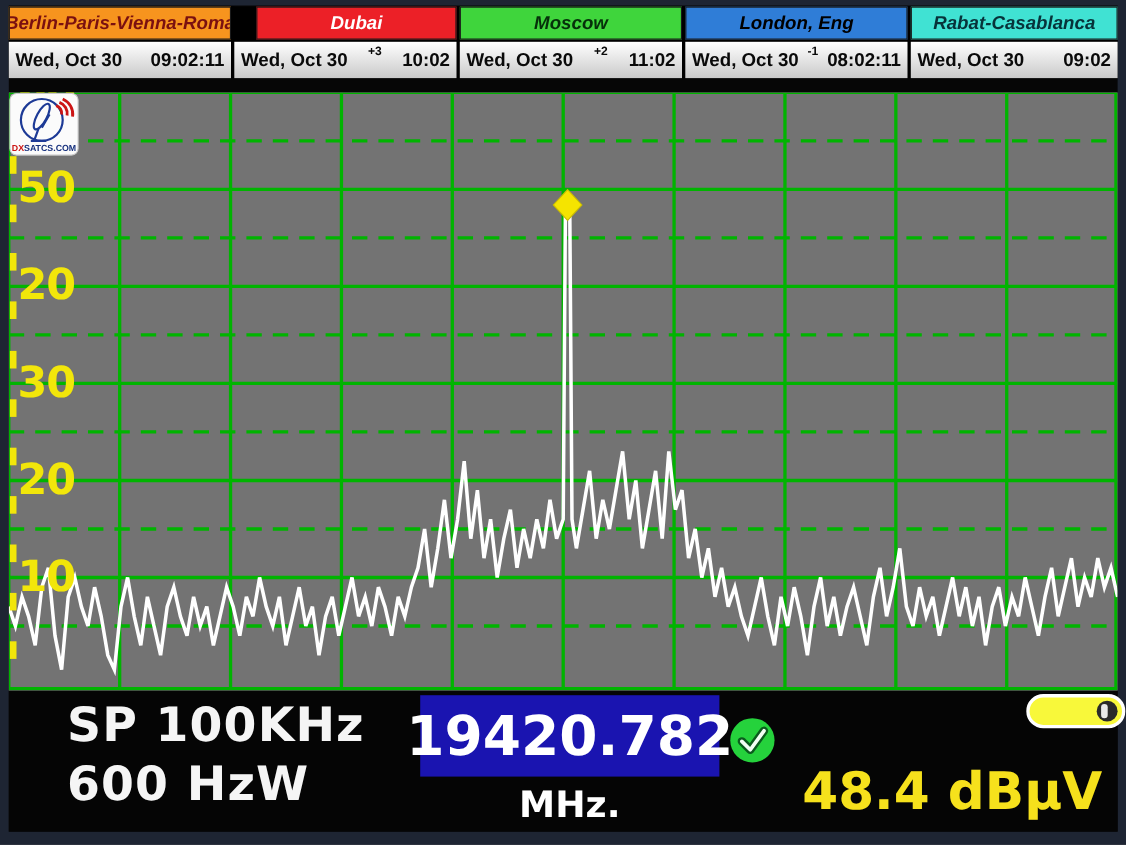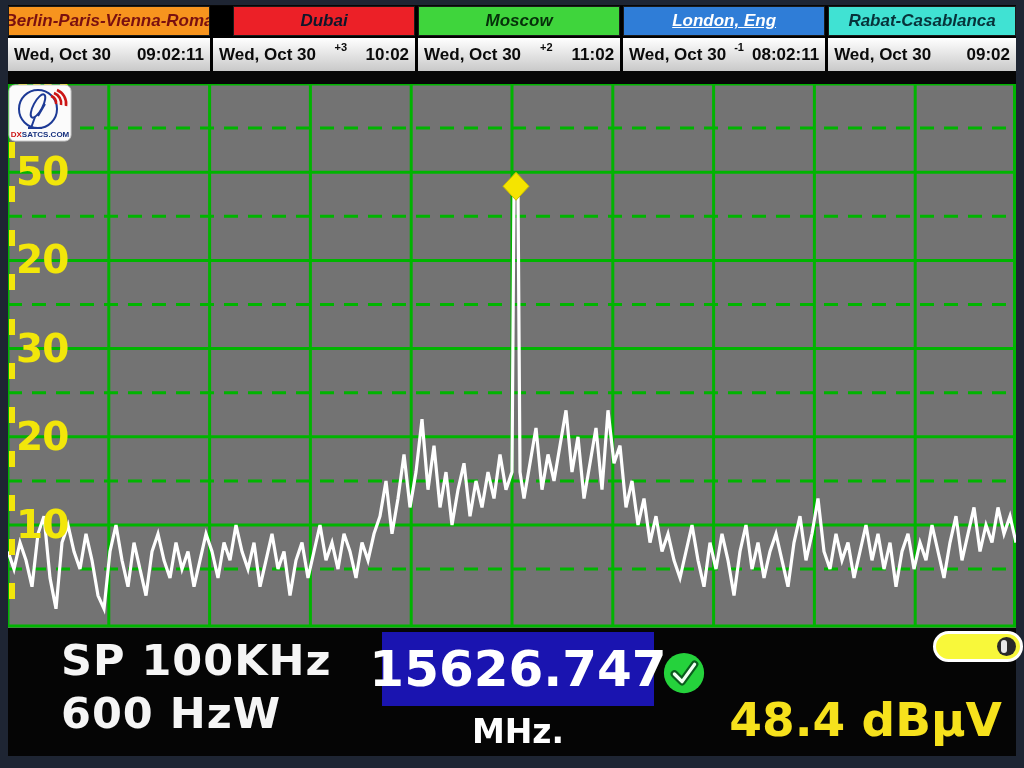--- a/index.html
+++ b/index.html
@@ -68,21 +68,21 @@
       <span>Berlin-Paris-Vienna-Roma</span>
     </div>
     <div class="time-bar">
       <span class="date">Wed, Oct 30</span>
       <span class="offset"></span>
       <span class="time">09:02:11</span>
     </div>
   </div>
 
   <div class="clock-col">
-    <div class="city-bar" style="background:#EC2027;color:#0f172a;margin-left:20px;">
+    <div class="city-bar" style="background:#EC2027;color:#ffffff;margin-left:20px;">
       <span>Dubai</span>
     </div>
     <div class="time-bar">
       <span class="date">Wed, Oct 30</span>
       <span class="offset">+3</span>
       <span class="time">10:02</span>
     </div>
   </div>
 
   <div class="clock-col">
@@ -90,21 +90,21 @@
       <span>Moscow</span>
     </div>
     <div class="time-bar">
       <span class="date">Wed, Oct 30</span>
       <span class="offset">+2</span>
       <span class="time">11:02</span>
     </div>
   </div>
 
   <div class="clock-col">
-    <div class="city-bar" style="background:#2F7DD7;color:#ffffff;text-decoration:underline;">
+    <div class="city-bar" style="background:#2F7DD7;color:#000000;">
       <span>London, Eng</span>
     </div>
     <div class="time-bar">
       <span class="date">Wed, Oct 30</span>
       <span class="offset">-1</span>
       <span class="time">08:02:11</span>
     </div>
   </div>
 
   <div class="clock-col">
@@ -191,21 +191,21 @@
   </svg>
 </div>
 
 <div class="bottom-bar">
   <div class="sp-block">
     <div>SP 100KHz</div>
     <div>600 HzW</div>
   </div>
 
   <div class="freq-box">
-    <span>15626.747</span>
+    <span>19420.782</span>
   </div>
   <div class="mhz">MHz.</div>
 
   <svg class="check" viewBox="-24 -24 48 48">
     <circle cx="0" cy="0" r="21" fill="#25d23c"></circle>
     <path d="M -10 1 L -2 9 L 11 -9" fill="none" stroke="#0a5c1d" stroke-width="8" stroke-linecap="round" stroke-linejoin="round"></path>
     <path d="M -10 1 L -2 9 L 11 -9" fill="none" stroke="#f2fff4" stroke-width="3.5" stroke-linecap="round" stroke-linejoin="round"></path>
   </svg>
 
   <div class="pwr-value">48.4 dBµV</div>

